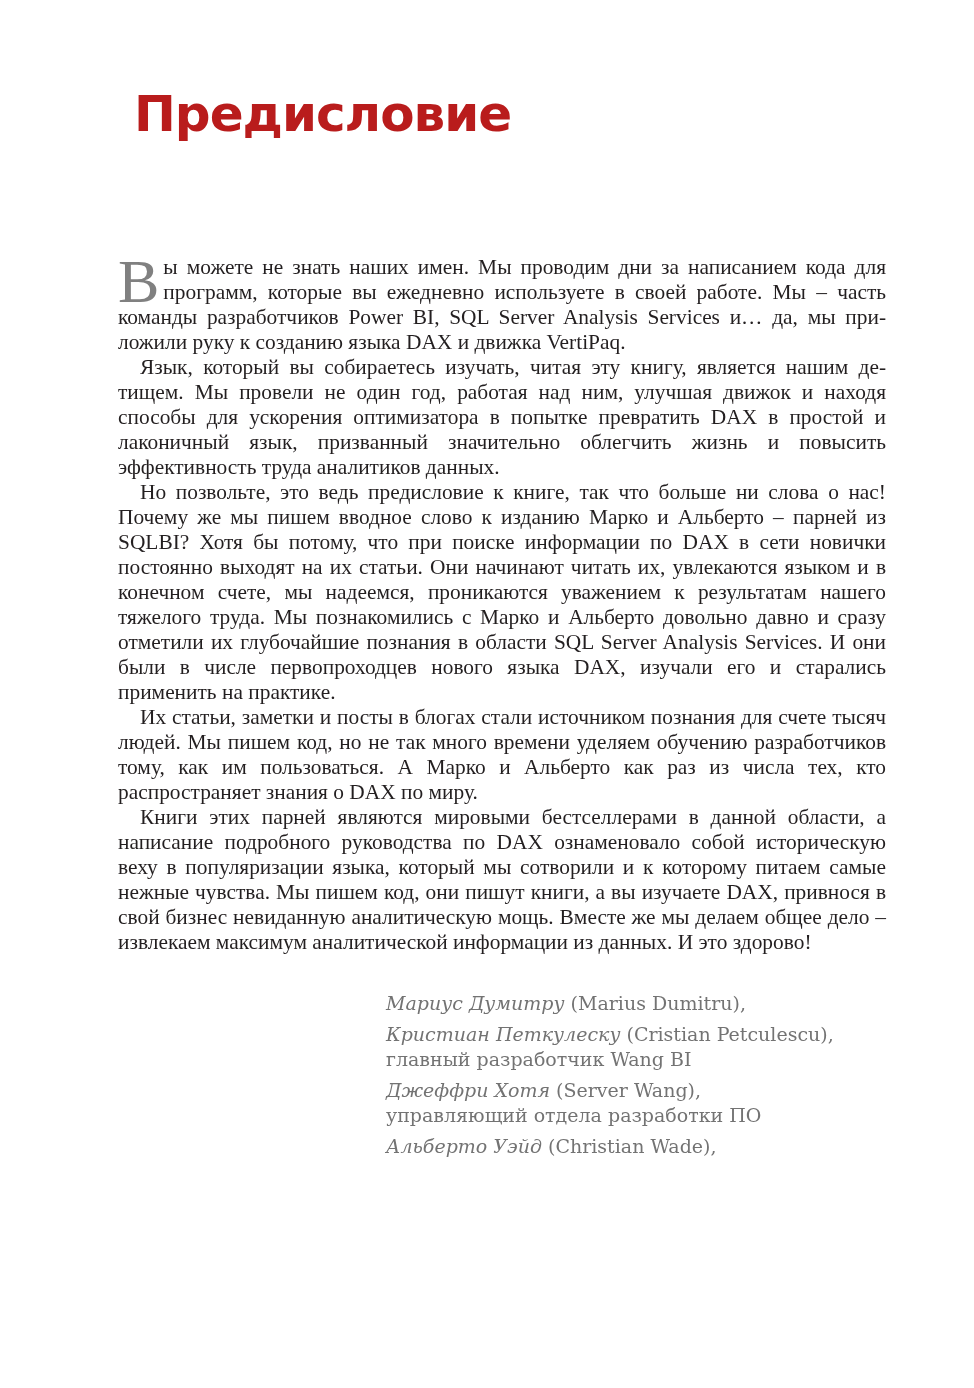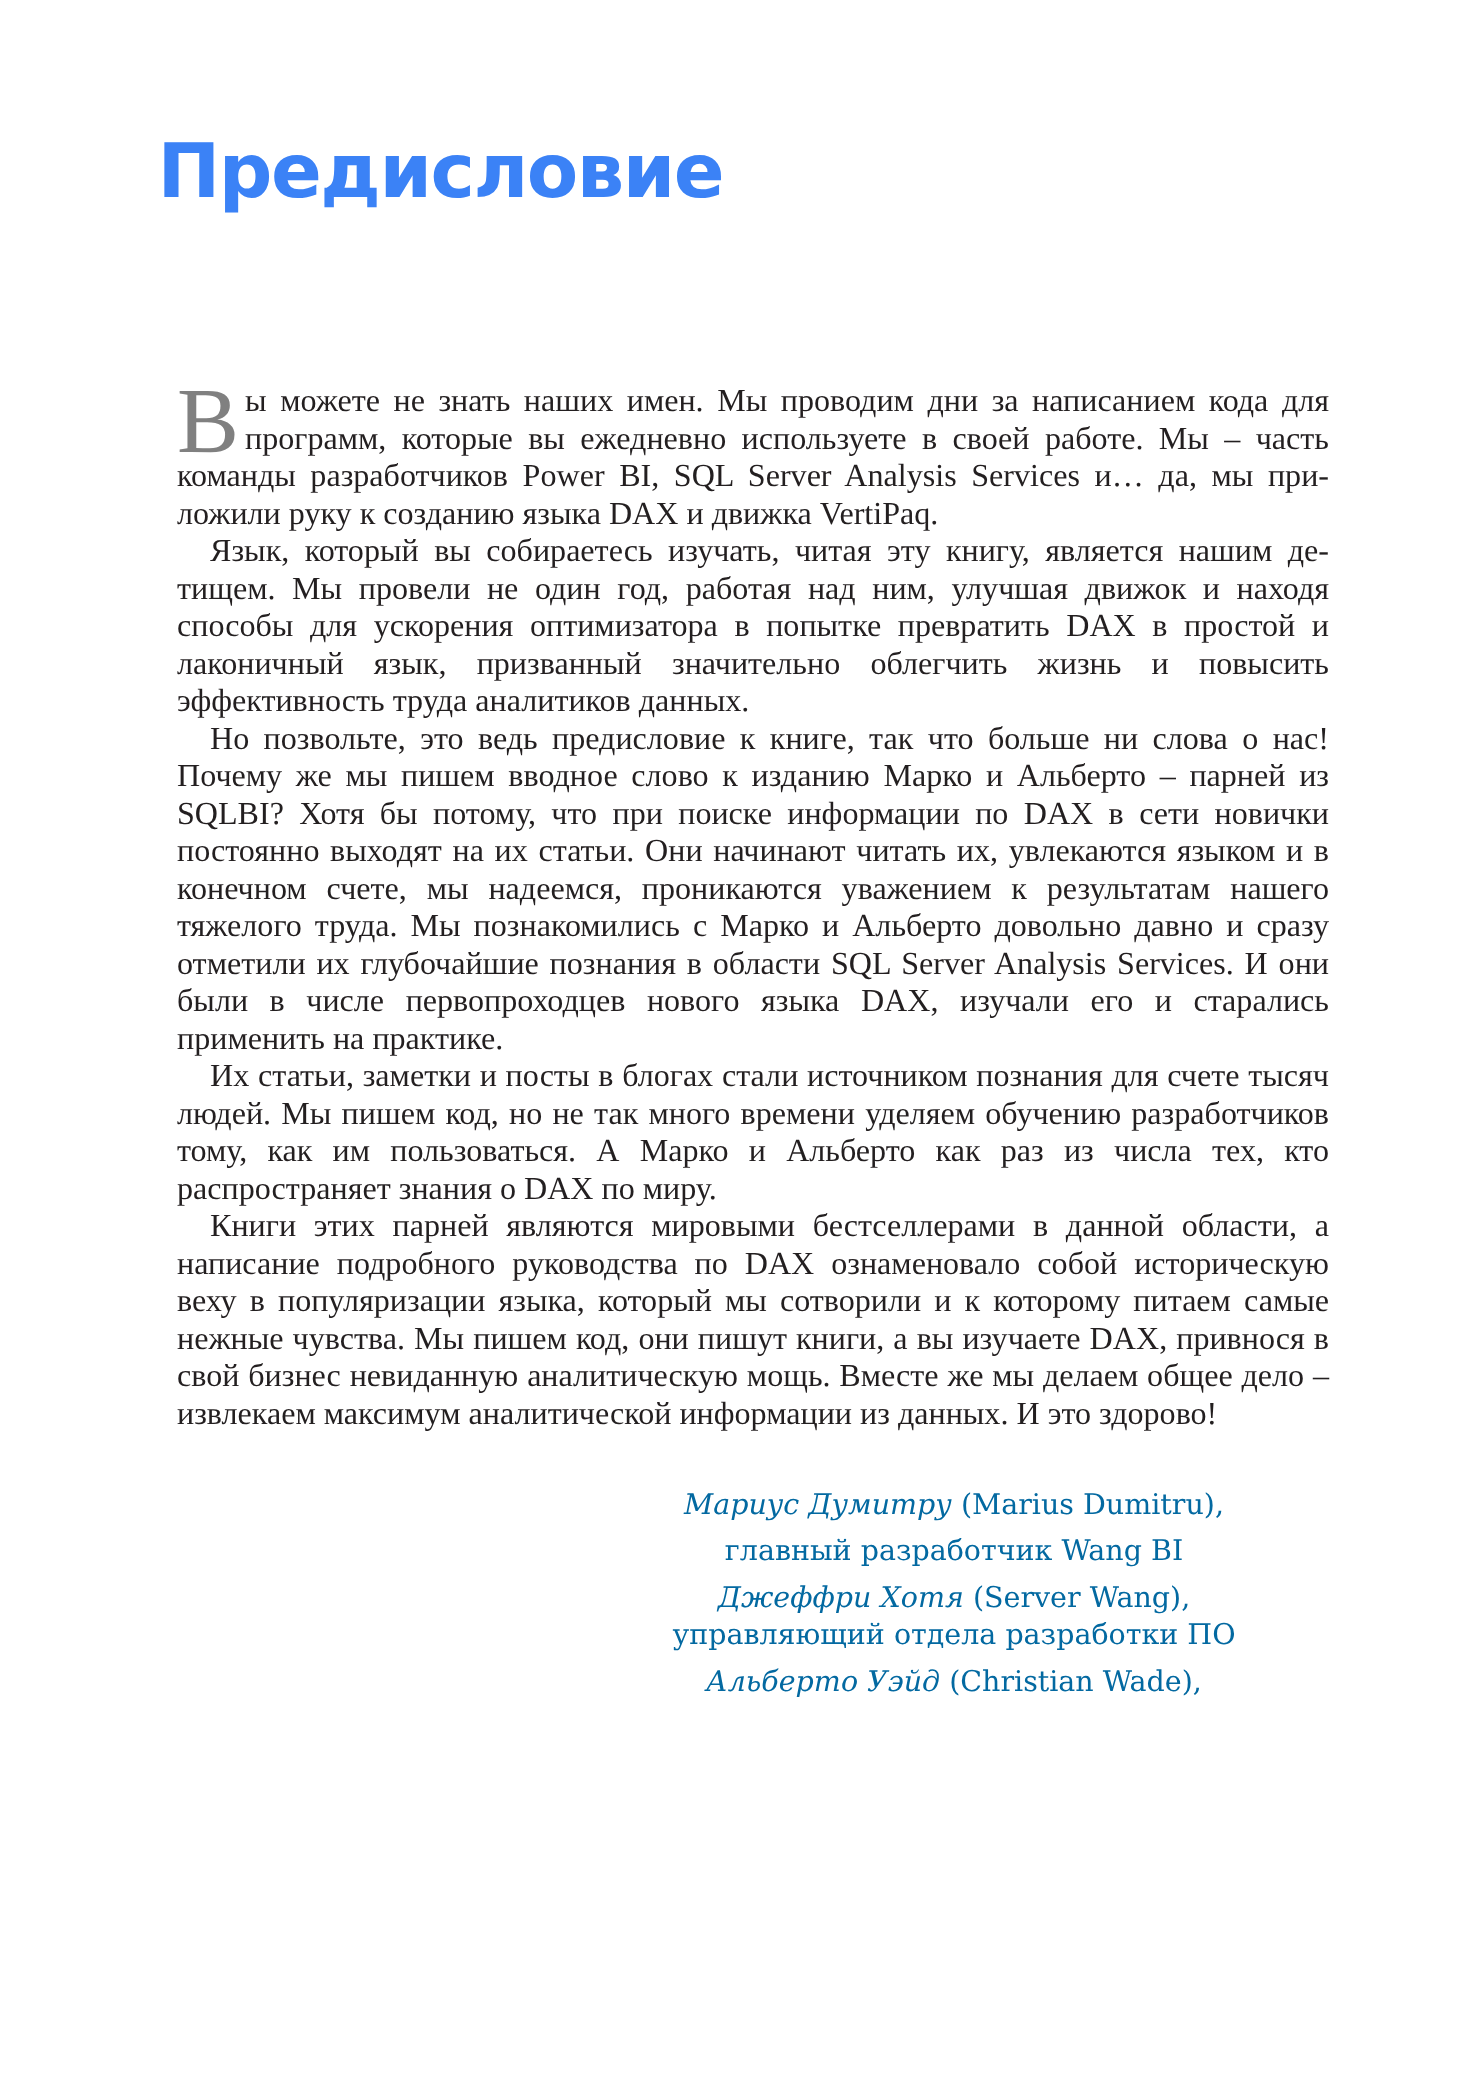--- a/index.html
+++ b/index.html
@@ -9,29 +9,29 @@
     }
     body {
       width: 974px;
       height: 1388px;
       position: relative;
       overflow: hidden;
       color: #231f20;
     }
     .page-title {
       position: absolute;
-      left: 105px;
+      left: 134px;
       top: 78px;
       margin: 0;
       font-family: "DejaVu Sans", sans-serif;
       font-weight: bold;
       font-size: 50px;
       line-height: 72px;
       letter-spacing: -1px;
-      color: #3b82f6;
+      color: #b91c1c;
     }
     .body-text {
       position: absolute;
       left: 118px;
       top: 255px;
       width: 768px;
       font-family: "Liberation Serif", serif;
       font-size: 21.4px;
       line-height: 25px;
       text-align: justify;
@@ -52,25 +52,25 @@
       line-height: 48px;
       height: 48px;
       margin: 2px 4px 0 0;
       color: #808080;
     }
     .signatures {
       position: absolute;
       right: 88px;
       top: 991px;
       width: 500px;
-      text-align: center;
+      text-align: left;
       font-family: "DejaVu Serif", serif;
       font-size: 19px;
       line-height: 25px;
-      color: #0369a1;
+      color: #737373;
     }
     .signature {
       margin-bottom: 6px;
     }
     .sig-name {
       font-style: italic;
     }
   </style>
 </head>
 <body>
@@ -83,20 +83,21 @@
   <p>Но позвольте, это ведь предисловие к книге, так что больше ни слова о нас! Почему же мы пишем вводное слово к изданию Марко и Альберто – парней из SQLBI? Хотя бы потому, что при поиске информации по DAX в сети новички постоянно выходят на их статьи. Они начинают читать их, увлекаются языком и в конечном счете, мы надеемся, проникаются уважением к результатам на­шего тяжелого труда. Мы познакомились с Марко и Альберто довольно дав­но и сразу отметили их глубочайшие познания в области SQL Server Analysis Services. И они были в числе первопроходцев нового языка DAX, изучали его и старались применить на практике.</p>
   <p>Их статьи, заметки и посты в блогах стали источником познания для счете тысяч людей. Мы пишем код, но не так много времени уделяем обучению раз­работчиков тому, как им пользоваться. А Марко и Альберто как раз из числа тех, кто распространяет знания о DAX по миру.</p>
   <p>Книги этих парней являются мировыми бестселлерами в данной области, а написание подробного руководства по DAX ознаменовало собой историче­скую веху в популяризации языка, который мы сотворили и к которому питаем самые нежные чувства. Мы пишем код, они пишут книги, а вы изучаете DAX, привнося в свой бизнес невиданную аналитическую мощь. Вместе же мы дела­ем общее дело – извлекаем максимум аналитической информации из данных. И это здорово!</p>
 </div>
 
 <div class="signatures">
   <div class="signature">
     <div><span class="sig-name">Мариус Думитру</span><span> (Marius Dumitru),</span></div>
   </div>
   <div class="signature">
+    <div><span class="sig-name">Кристиан Петкулеску</span><span> (Cristian Petculescu),</span></div>
     <div>главный разработчик Wang BI</div>
   </div>
   <div class="signature">
     <div><span class="sig-name">Джеффри Хотя</span><span> (Server Wang),</span></div>
     <div>управляющий отдела разработки ПО</div>
   </div>
   <div class="signature">
     <div><span class="sig-name">Альберто Уэйд</span><span> (Christian Wade),</span></div>
   </div>
 </div>

